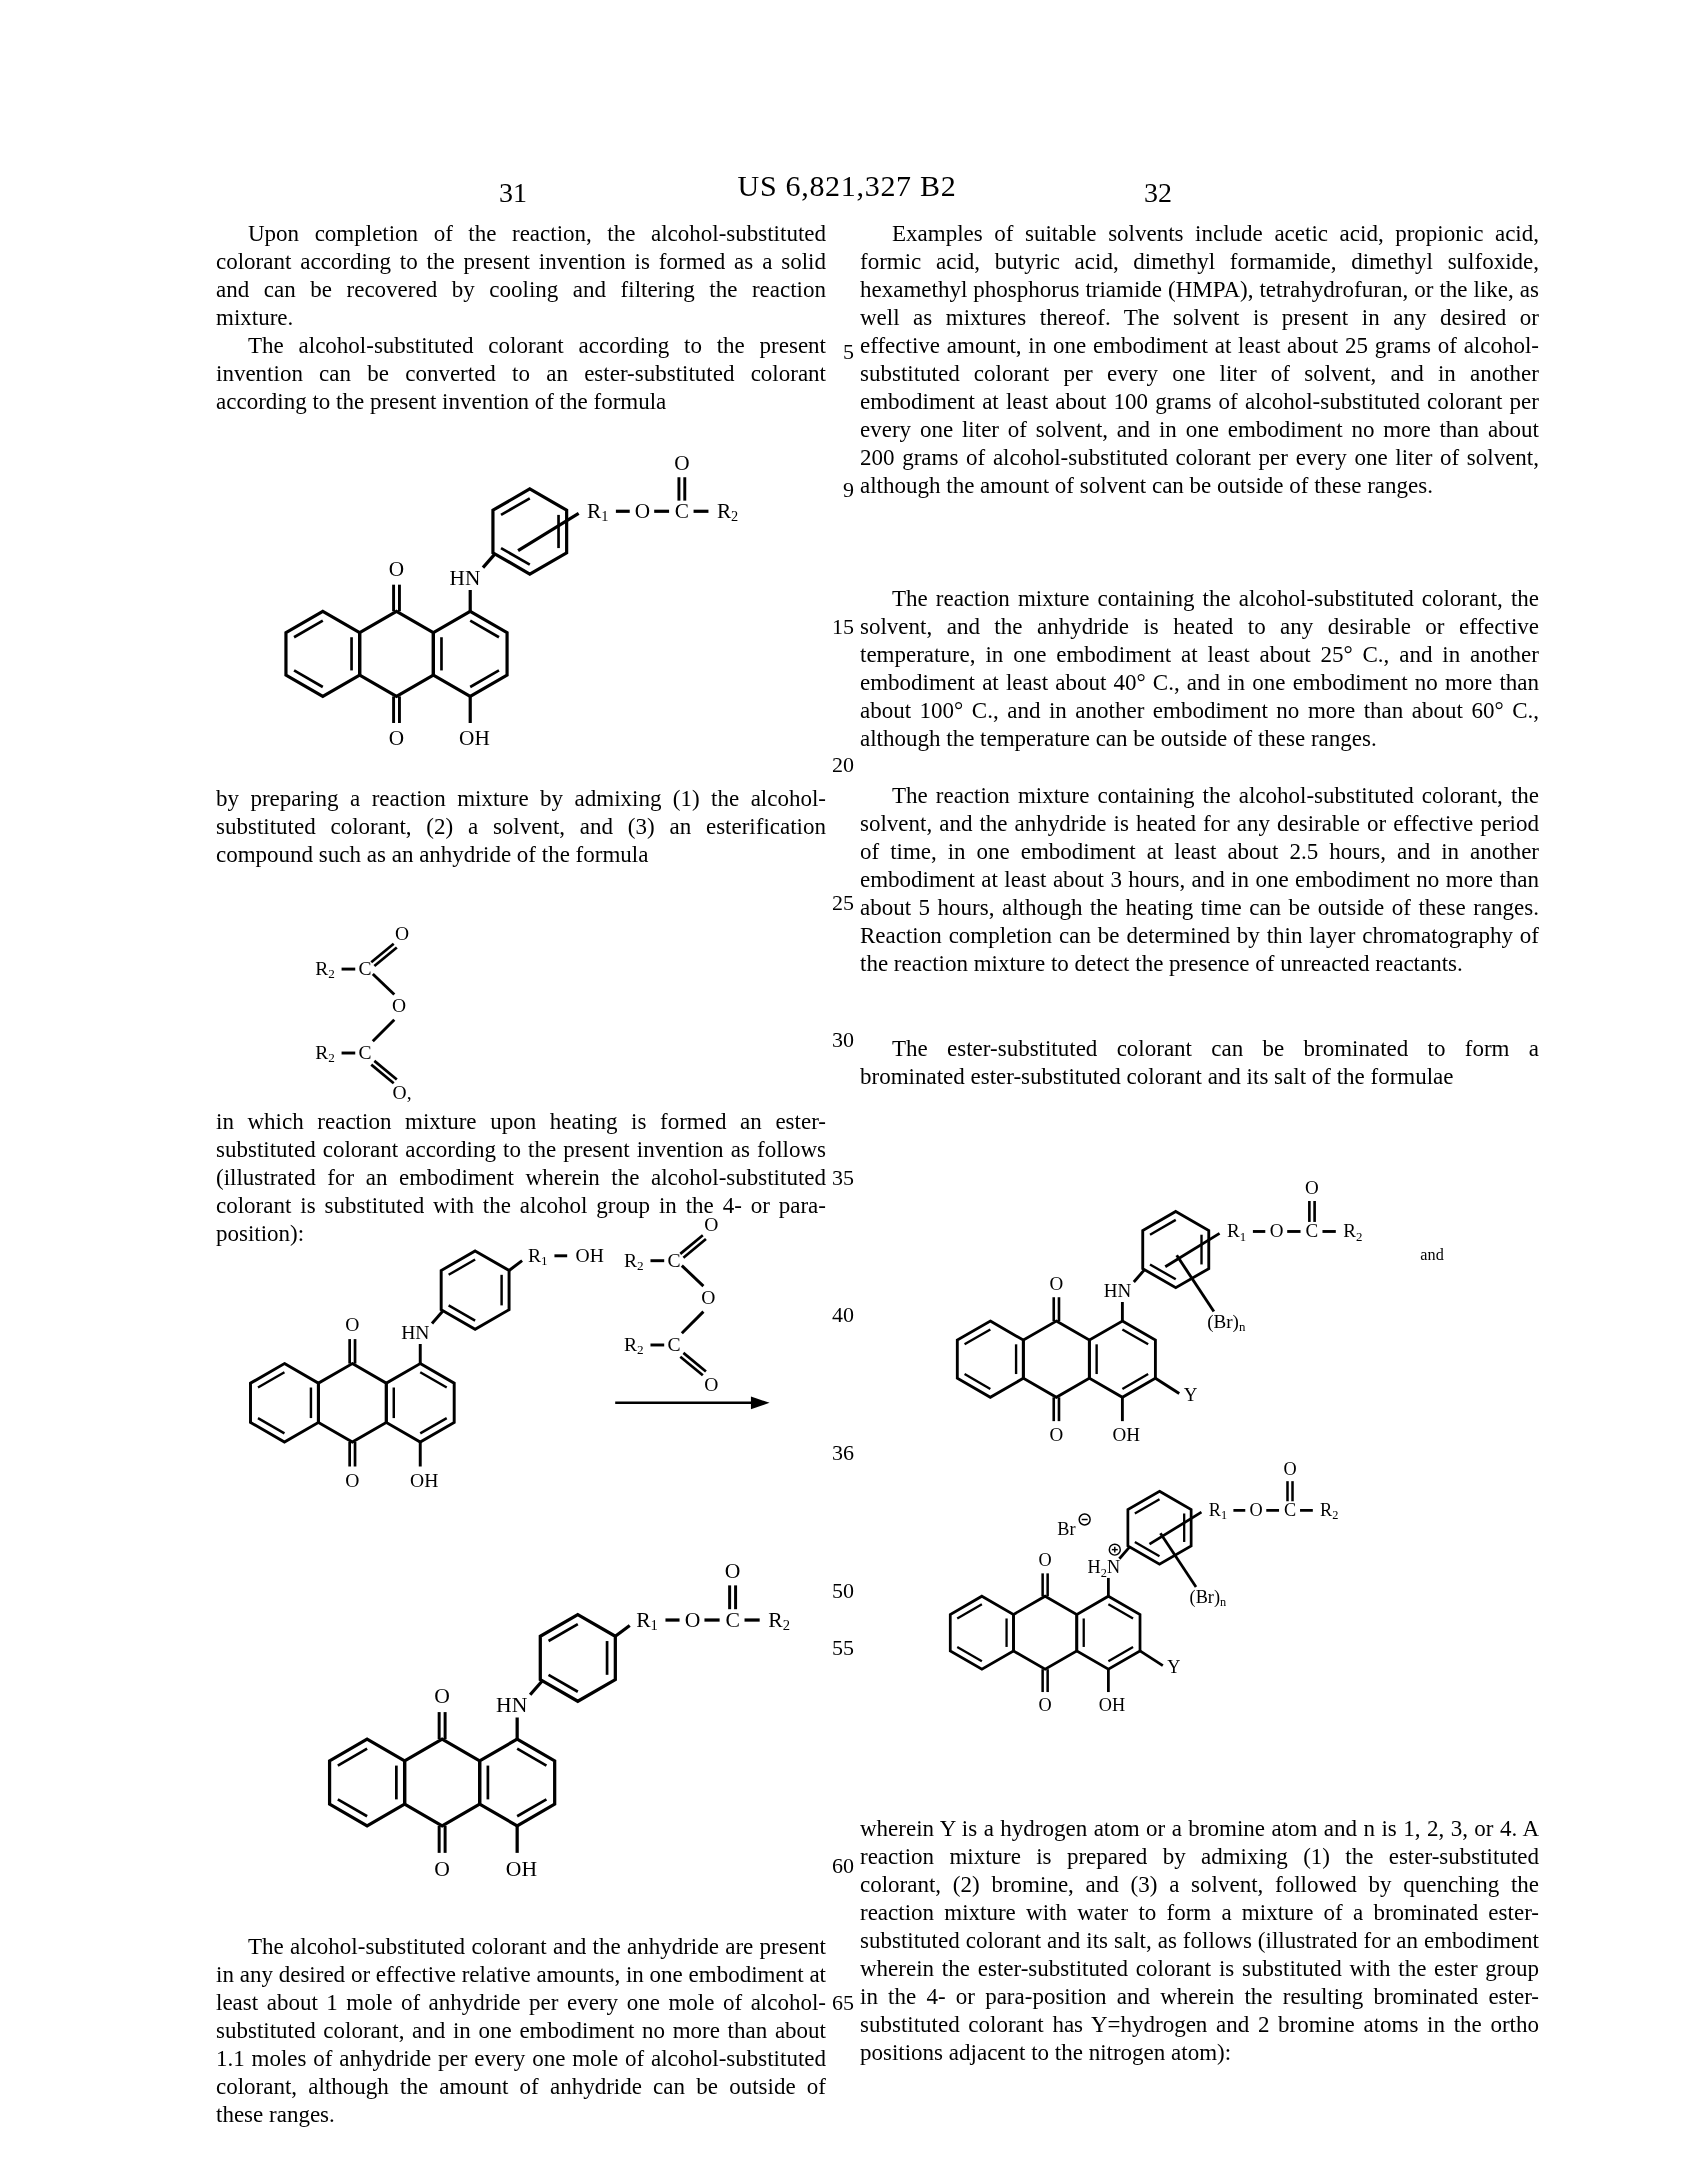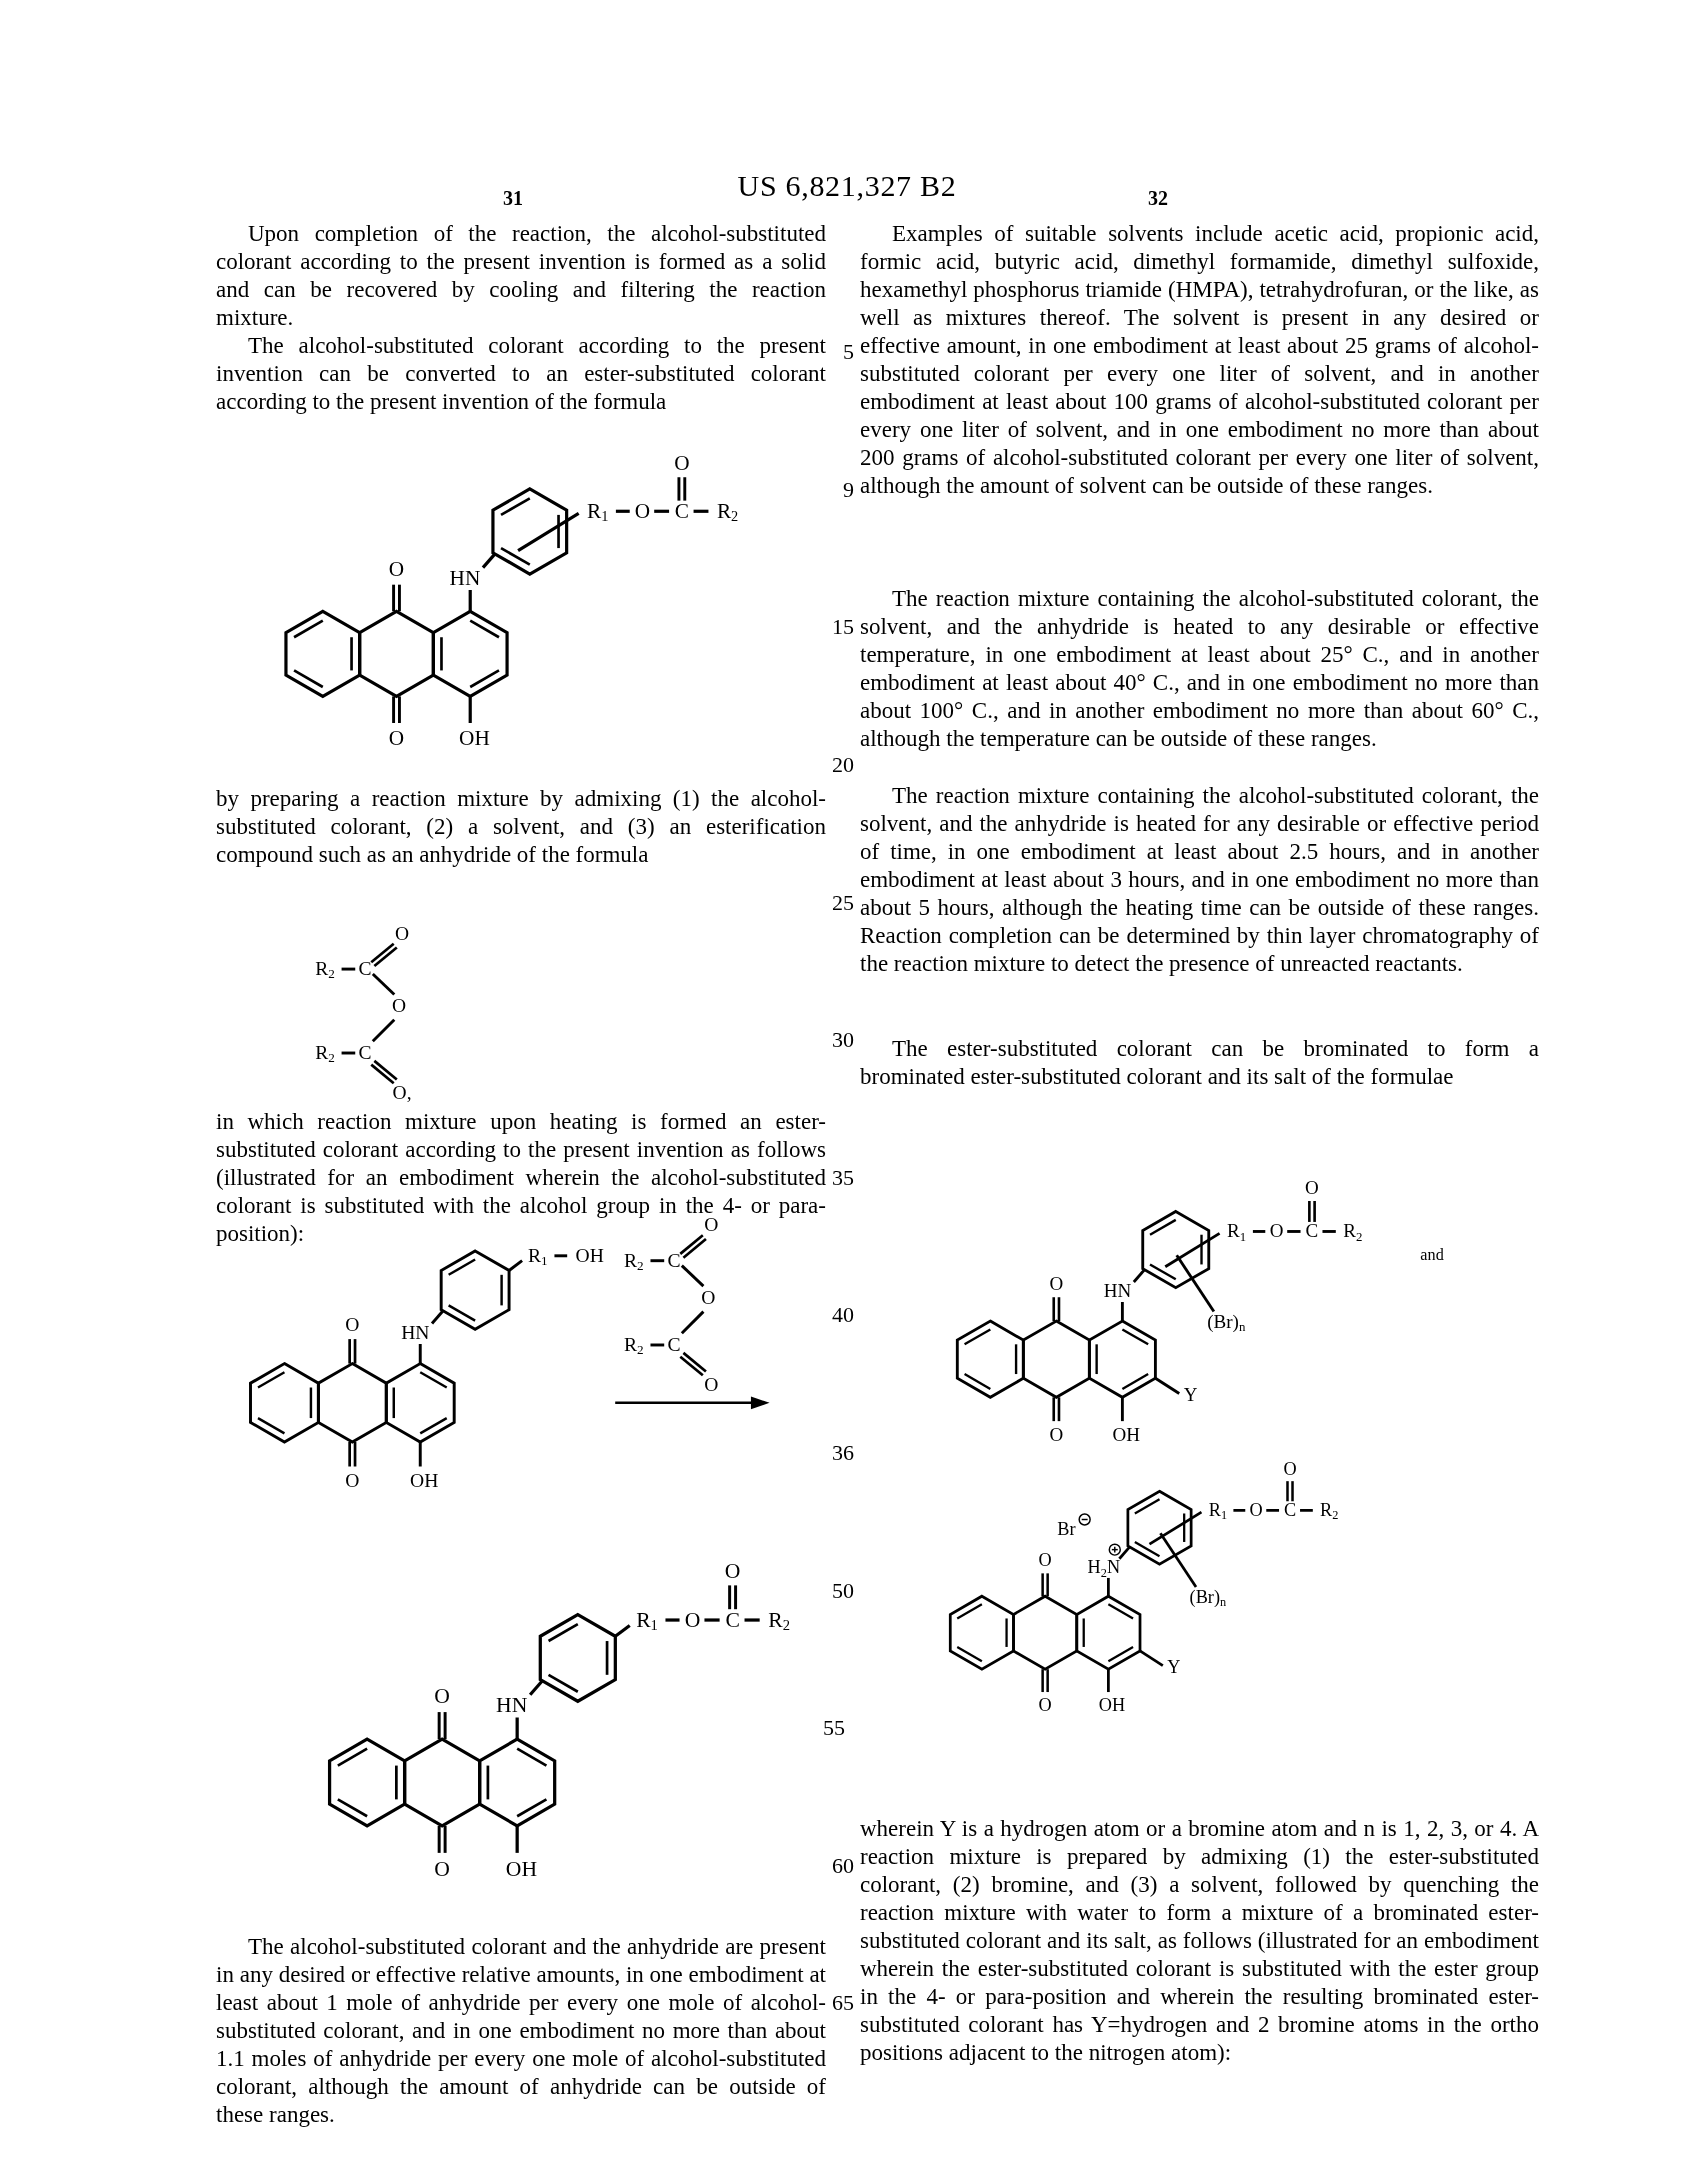--- a/index.html
+++ b/index.html
@@ -1,21 +1,21 @@
 <!DOCTYPE html>
 <html style="font-size:10.6px"><head>
 <meta charset="utf-8">
 <style>
   html,body{margin:0;padding:0;background:#e8e8e8;}
   .page{position:relative;width:1694px;height:2183px;background:#ffffff;color:#000;
         font-family:"Liberation Serif","DejaVu Serif",serif;overflow:hidden;}
   .hdr{position:absolute;top:169px;left:0;width:1694px;text-align:center;
        font-size:30px;letter-spacing:0.7px;}
-  .colnum{position:absolute;top:187px;width:132px;text-align:center;
-          font-size:20px;font-weight:bold;}
+  .colnum{position:absolute;top:177px;width:132px;text-align:center;
+          font-size:28px;font-weight:normal;}
   .colnum.l{left:447px;} .colnum.r{left:1092px;}
   .par{position:absolute;font-size:23px;line-height:28px;text-align:justify;
        text-justify:inter-word;}
   .par.lc{left:216px;width:610px;}
   .par.rc{left:860px;width:679px;}
   .par.ind{text-indent:32px;}
   .gut{position:absolute;left:814px;width:40px;text-align:right;
        font-size:22px;line-height:24px;}
   svg.struct{position:absolute;}
   svg.struct text{font-family:"Liberation Serif","DejaVu Serif",serif;}
@@ -288,17 +288,17 @@
 <div class="gut" style="top: 340px;">5</div>
     <div class="gut" style="top: 478px;">9</div>
     <div class="gut" style="top: 615px;">15</div>
     <div class="gut" style="top: 753px;">20</div>
     <div class="gut" style="top: 891px;">25</div>
     <div class="gut" style="top: 1028px;">30</div>
     <div class="gut" style="top: 1166px;">35</div>
     <div class="gut" style="top: 1303px;">40</div>
     <div class="gut" style="top: 1441px;">36</div>
     <div class="gut" style="top: 1579px;">50</div>
-    <div class="gut" style="top: 1716px; text-align: center;">55</div>
+    <div class="gut" style="top: 1636px;">55</div>
     <div class="gut" style="top: 1854px;">60</div>
     <div class="gut" style="top: 1991px;">65</div>
   </div>
 
 
 </body></html>

